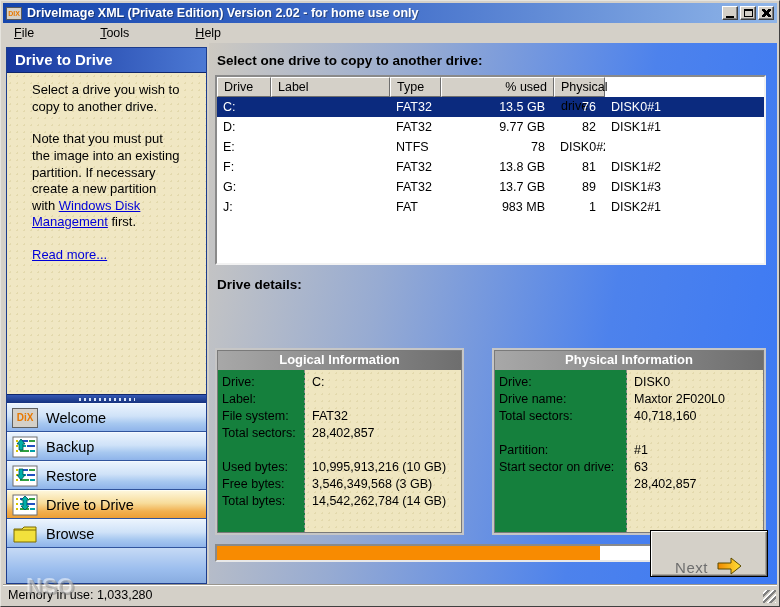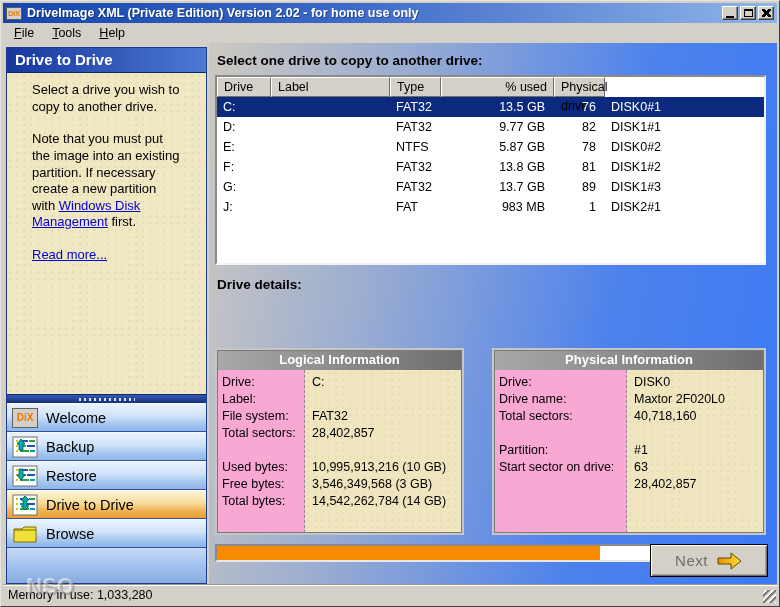--- a/index.html
+++ b/index.html
@@ -44,21 +44,21 @@
   .g-close {
     width: 9px; height: 8px;
     background:
       linear-gradient(45deg, transparent 40%, #000 40%, #000 60%, transparent 60%),
       linear-gradient(-45deg, transparent 40%, #000 40%, #000 60%, transparent 60%);
   }
   
   .menubar {
     position: absolute; top: 22px; left: 2px; right: 2px; height: 20px;
     background: #D4D0C8; display: flex; align-items: center; padding-left: 2px;
-    font-size: 12.5px; color: #000;
+    font-size: 12.5px; color: #000; gap: 48px;
   }
   .menu-item { display: inline-block; padding: 2px 9px; }
   .menu-item::first-letter { text-decoration: underline; }
   
   .app-body {
     position: absolute; top: 42px; left: 2px; right: 2px; bottom: 22px;
     display: flex;
   }
   
   .sidebar {
@@ -148,43 +148,43 @@
     flex: 0 0 auto; background: #EFE6C0; margin-top: 46px;
   }
   .panel.logical  { width: 249px; }
   .panel.physical { width: 274px; }
   .panel-header {
     height: 20px; background: linear-gradient(to right, #A8A8A8, #6E6E6E);
     color: #fff; font-weight: bold; font-size: 13px; text-align: center; line-height: 19px;
   }
   .panel-body { display: flex; height: 163px; font-size: 12.5px; }
   .pcol-labels {
-    background: #f9a8d4; padding: 4px 2px 0 5px;
+    background: #15803d; padding: 4px 2px 0 5px;
     border-right: 1px dashed #8A8A8A; flex: 0 0 auto;
   }
   .panel.logical  .pcol-labels { width: 88px; }
   .panel.physical .pcol-labels { width: 133px; }
   .pcol-values {
     flex: 1 1 auto; padding: 4px 0 0 7px;
     background-image: radial-gradient(#E3D9AD 1px, transparent 1px);
     background-size: 7px 7px;
   }
   .prow { height: 17px; line-height: 17px; white-space: nowrap; overflow: hidden; }
   
   .progress {
     width: 551px; height: 18px; margin-top: 9px; background: #fff;
     border: 2px solid; border-color: #8A8A8A #E8E8E8 #E8E8E8 #8A8A8A;
   }
   .progress-fill { height: 100%; background: #F88B01; }
   
   .next-btn {
-    position: absolute; right: 9px; bottom: 7px; width: 118px; height: 33px;
+    position: absolute; right: 9px; bottom: 7px; width: 118px; height: 47px;
     background: #D4D0C8; border: 1px solid #000;
     box-shadow: inset 1px 1px 0 #FFFFFF, inset -1px -1px 0 #6E6E6E, inset -2px -2px 0 #A8A49C;
-    display: flex; align-items: center; justify-content: center; gap: 9px;
+    display: flex; align-items: flex-end; justify-content: center; gap: 9px;
   }
   .next-label { font-size: 15px; color: #6E6E6E; letter-spacing: 0.5px; }
   
   .statusbar {
     position: absolute; left: 2px; right: 2px; bottom: 2px; height: 20px;
     background: #D4D0C8; border-top: 1px solid #9A968E;
     box-shadow: inset 0 1px 0 #FFFFFF;
     font-size: 12.5px; color: #000; line-height: 20px; padding-left: 5px;
   }
   .grip {
@@ -339,21 +339,20 @@
               <div class="td"></div>
               <div class="td">FAT32</div>
               <div class="td num">9.77 GB</div>
               <div class="td num">82</div>
               <div class="td">DISK1#1</div>
           </div>
           <div class="tr">
             <div class="td">E:</div>
               <div class="td"></div>
               <div class="td">NTFS</div>
-              <div class="td num">5.87 GB</div>
               <div class="td num">78</div>
               <div class="td">DISK0#2</div>
           </div>
           <div class="tr">
             <div class="td">F:</div>
               <div class="td"></div>
               <div class="td">FAT32</div>
               <div class="td num">13.8 GB</div>
               <div class="td num">81</div>
               <div class="td">DISK1#2</div>

